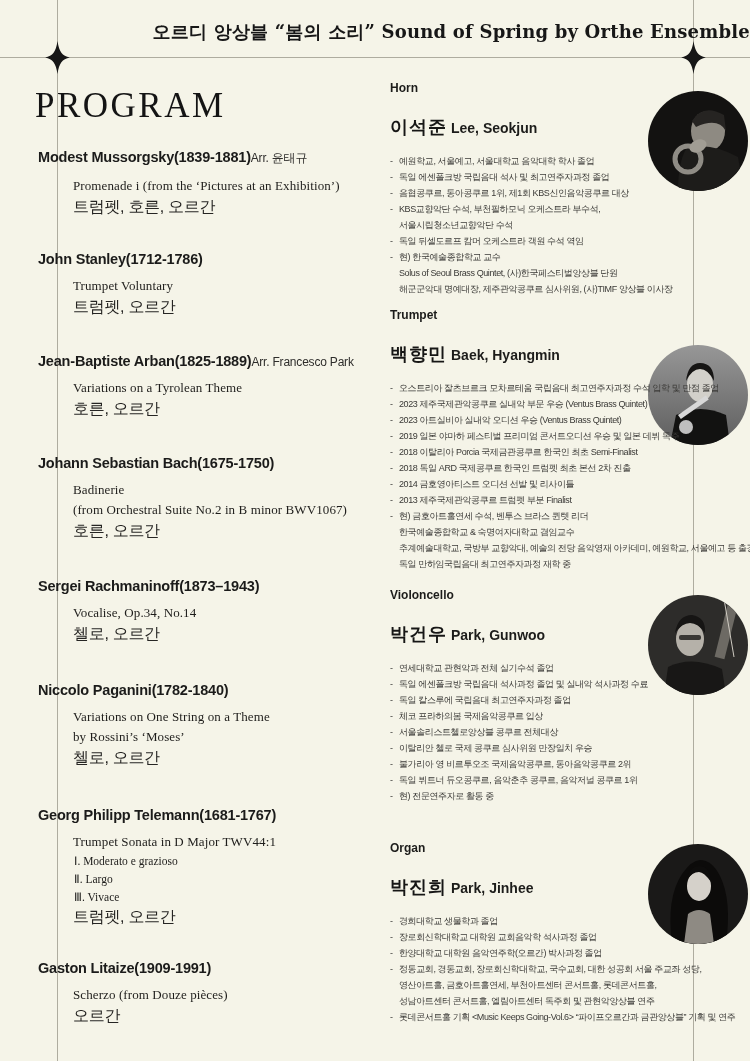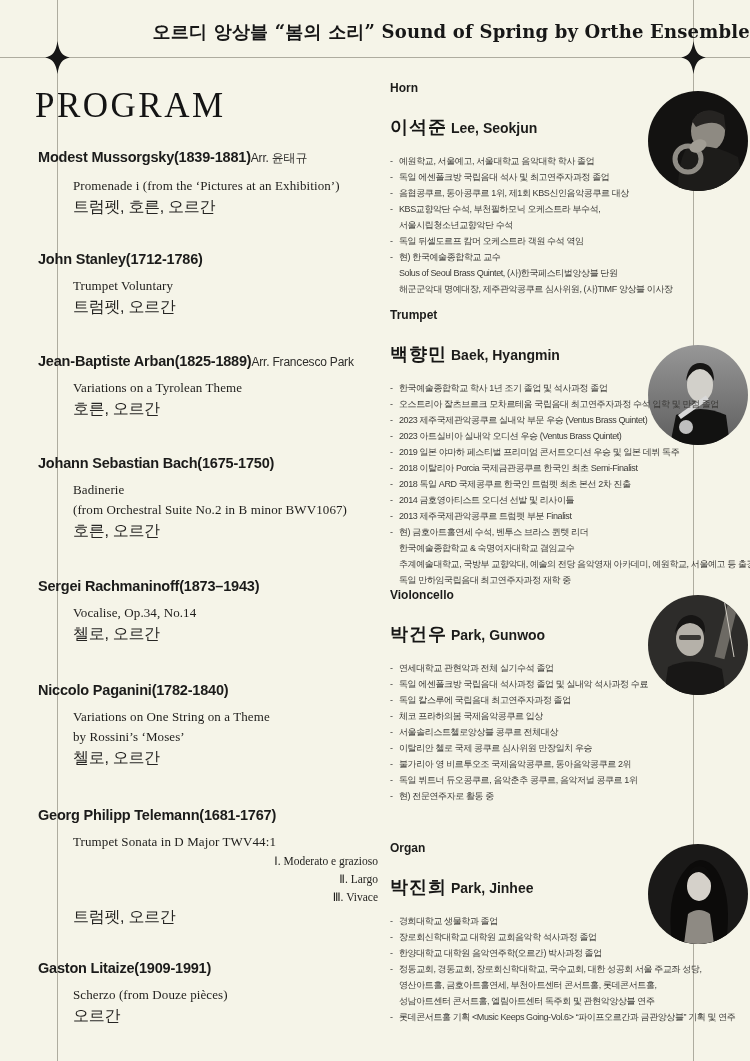--- a/index.html
+++ b/index.html
@@ -20,21 +20,21 @@
   .program-heading{
     position:absolute;left:35px;top:86px;z-index:3;
     font-family:"Liberation Serif",serif;font-weight:400;font-size:35px;letter-spacing:2.5px;color:#141414;
   }
   .p-item{position:absolute;left:38px;width:340px;z-index:3;}
   .p-composer{font-size:14.5px;font-weight:700;color:#1b1b1a;letter-spacing:-0.2px;}
   .p-arr{font-size:12px;font-weight:400;color:#2e2d2b;}
   .p-arr:empty{display:none;}
   .p-body{margin-left:35px;margin-top:9px;}
   .p-title{font-family:"Liberation Serif",serif;font-size:13px;line-height:20px;color:#1e1d1b;letter-spacing:.1px;}
-  .p-mov{font-family:"Liberation Serif",serif;font-size:11.5px;line-height:18px;color:#1e1d1b;margin-left:1px;text-align:right;}
+  .p-mov{font-family:"Liberation Serif",serif;font-size:11.5px;line-height:18px;color:#1e1d1b;margin-left:1px;}
   .p-inst{font-size:16px;line-height:18px;margin-top:2px;color:#262523;letter-spacing:-0.3px;}
   .perf{position:absolute;left:390px;width:302px;z-index:3;}
   .perf-instr{font-size:12px;font-weight:700;line-height:16px;color:#1c1c1a;}
   .perf-name{margin-top:16px;line-height:31px;}
   .perf-name .kr{font-size:18px;font-weight:700;letter-spacing:1px;color:#161615;}
   .perf-name .en{font-size:14px;font-weight:700;margin-left:4px;color:#1c1c1a;}
   .perf-bio{margin-top:9px;font-size:9px;line-height:16px;color:#3a3936;letter-spacing:-0.4px;}
   .bio-line{white-space:nowrap;}
   .bio-dash{display:inline-block;width:9px;}
   .photo{position:absolute;width:100px;height:100px;border-radius:50%;overflow:hidden;z-index:2;}
@@ -187,21 +187,20 @@
     <div class="bio-line"><span class="bio-dash">-</span><span>현) 한국예술종합학교 교수</span></div>
     <div class="bio-line"><span class="bio-dash"></span><span>Solus of Seoul Brass Quintet, (사)한국페스티벌앙상블 단원</span></div>
     <div class="bio-line"><span class="bio-dash"></span><span>해군군악대 명예대장, 제주관악콩쿠르 심사위원, (사)TIMF 앙상블 이사장</span></div>
   </div>
 </section>
 
 <section class="perf" style="top:307px">
   <div class="perf-instr">Trumpet</div>
   <div class="perf-name"><span class="kr">백향민</span><span class="en">Baek, Hyangmin</span></div>
   <div class="perf-bio">
-    <div class="bio-line"><span class="bio-dash">-</span><span>한국예술종합학교 학사 1년 조기 졸업 및 석사과정 졸업</span></div>
     <div class="bio-line"><span class="bio-dash">-</span><span>오스트리아 잘츠브르크 모차르테움 국립음대 최고연주자과정 수석 입학 및 만점 졸업</span></div>
     <div class="bio-line"><span class="bio-dash">-</span><span>2023 제주국제관악콩쿠르 실내악 부문 우승 (Ventus Brass Quintet)</span></div>
     <div class="bio-line"><span class="bio-dash">-</span><span>2023 아트실비아 실내악 오디션 우승 (Ventus Brass Quintet)</span></div>
     <div class="bio-line"><span class="bio-dash">-</span><span>2019 일본 야마하 페스티벌 프리미엄 콘서트오디션 우승 및 일본 데뷔 독주</span></div>
     <div class="bio-line"><span class="bio-dash">-</span><span>2018 이탈리아 Porcia 국제금관콩쿠르 한국인 최초 Semi-Finalist</span></div>
     <div class="bio-line"><span class="bio-dash">-</span><span>2018 독일 ARD 국제콩쿠르 한국인 트럼펫 최초 본선 2차 진출</span></div>
     <div class="bio-line"><span class="bio-dash">-</span><span>2014 금호영아티스트 오디션 선발 및 리사이틀</span></div>
     <div class="bio-line"><span class="bio-dash">-</span><span>2013 제주국제관악콩쿠르 트럼펫 부분 Finalist</span></div>
     <div class="bio-line"><span class="bio-dash">-</span><span>현) 금호아트홀연세 수석, 벤투스 브라스 퀸텟 리더</span></div>
     <div class="bio-line"><span class="bio-dash"></span><span>한국예술종합학교 &amp; 숙명여자대학교 겸임교수</span></div>

